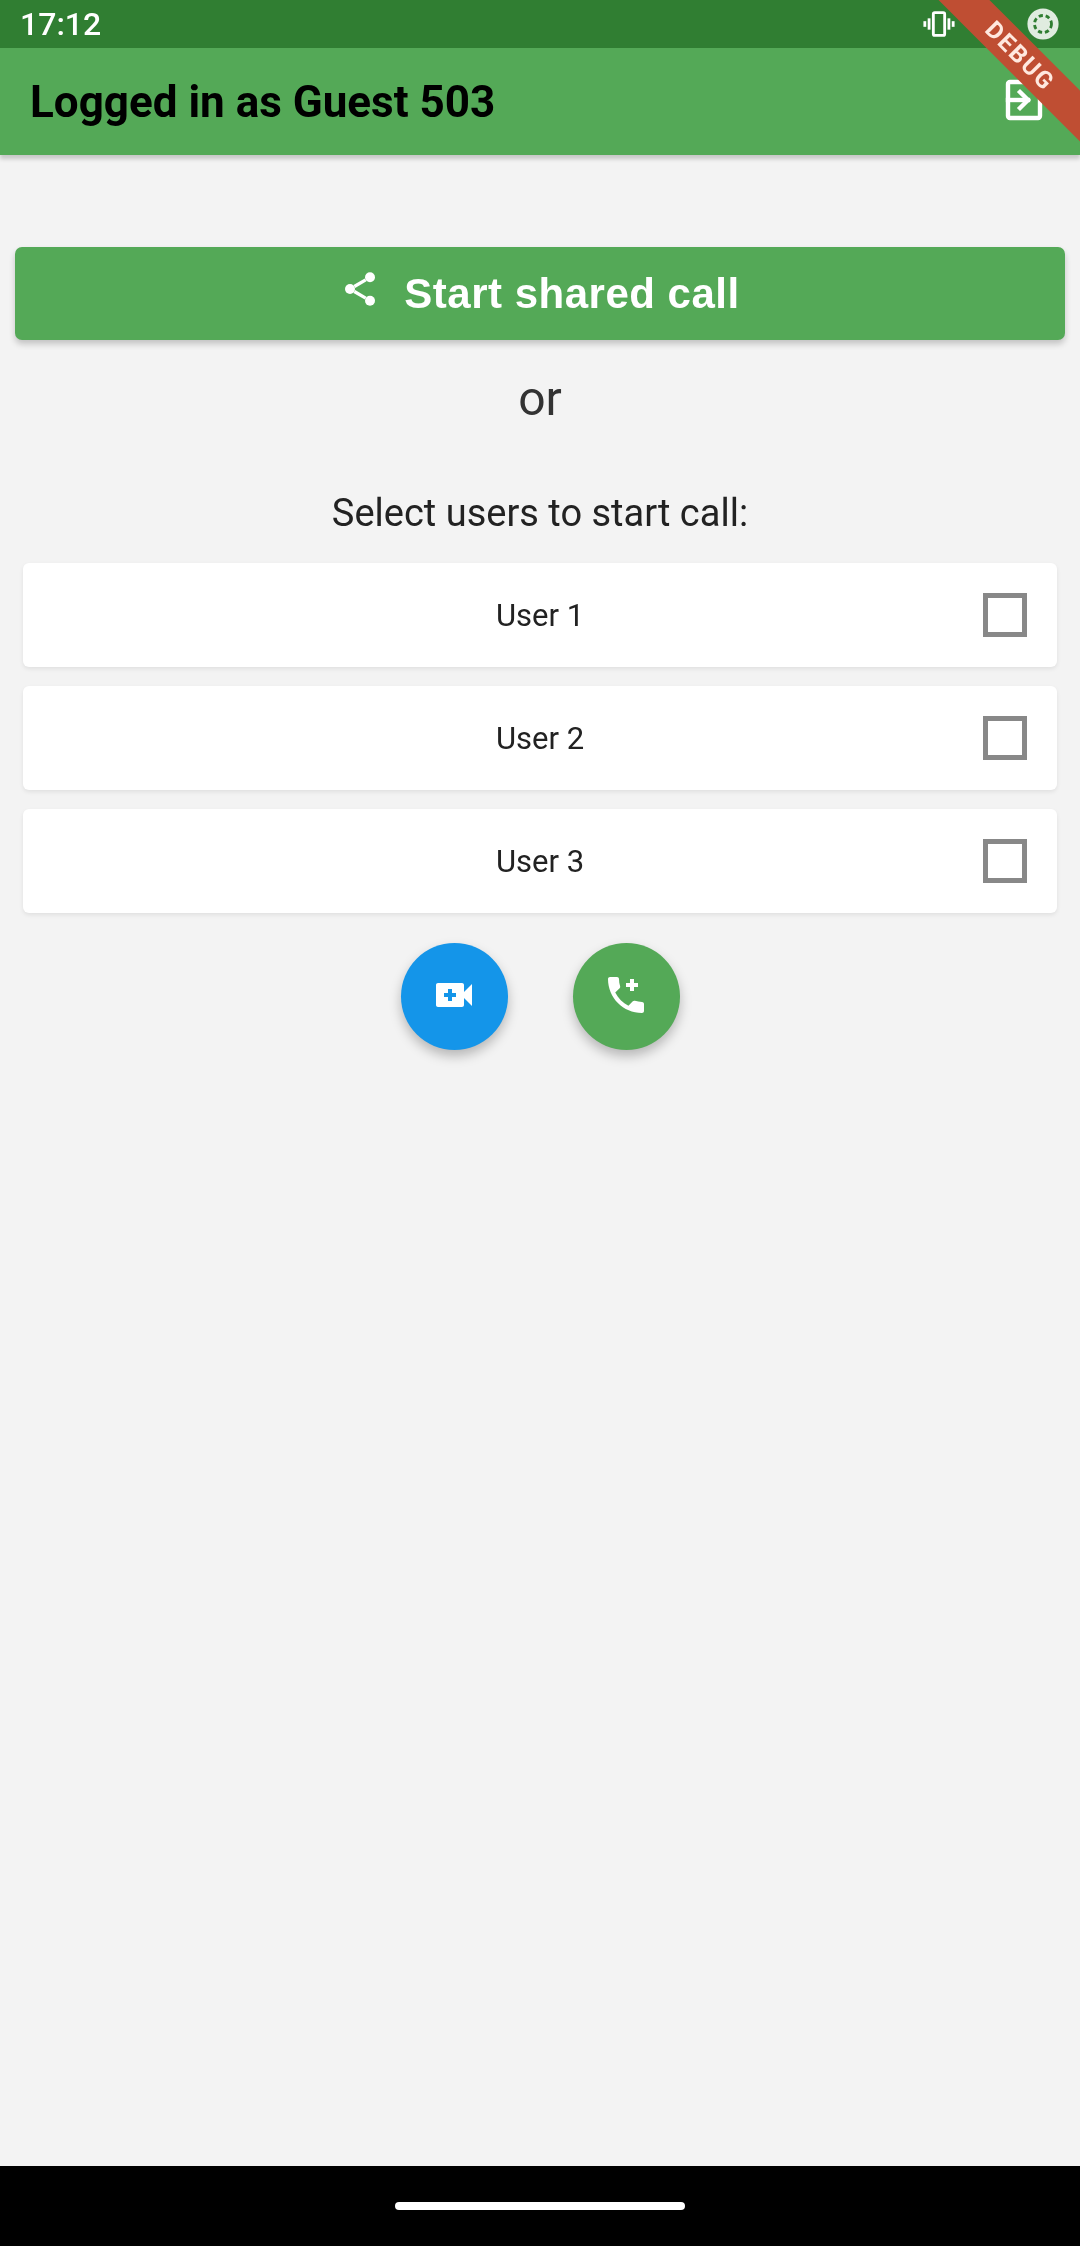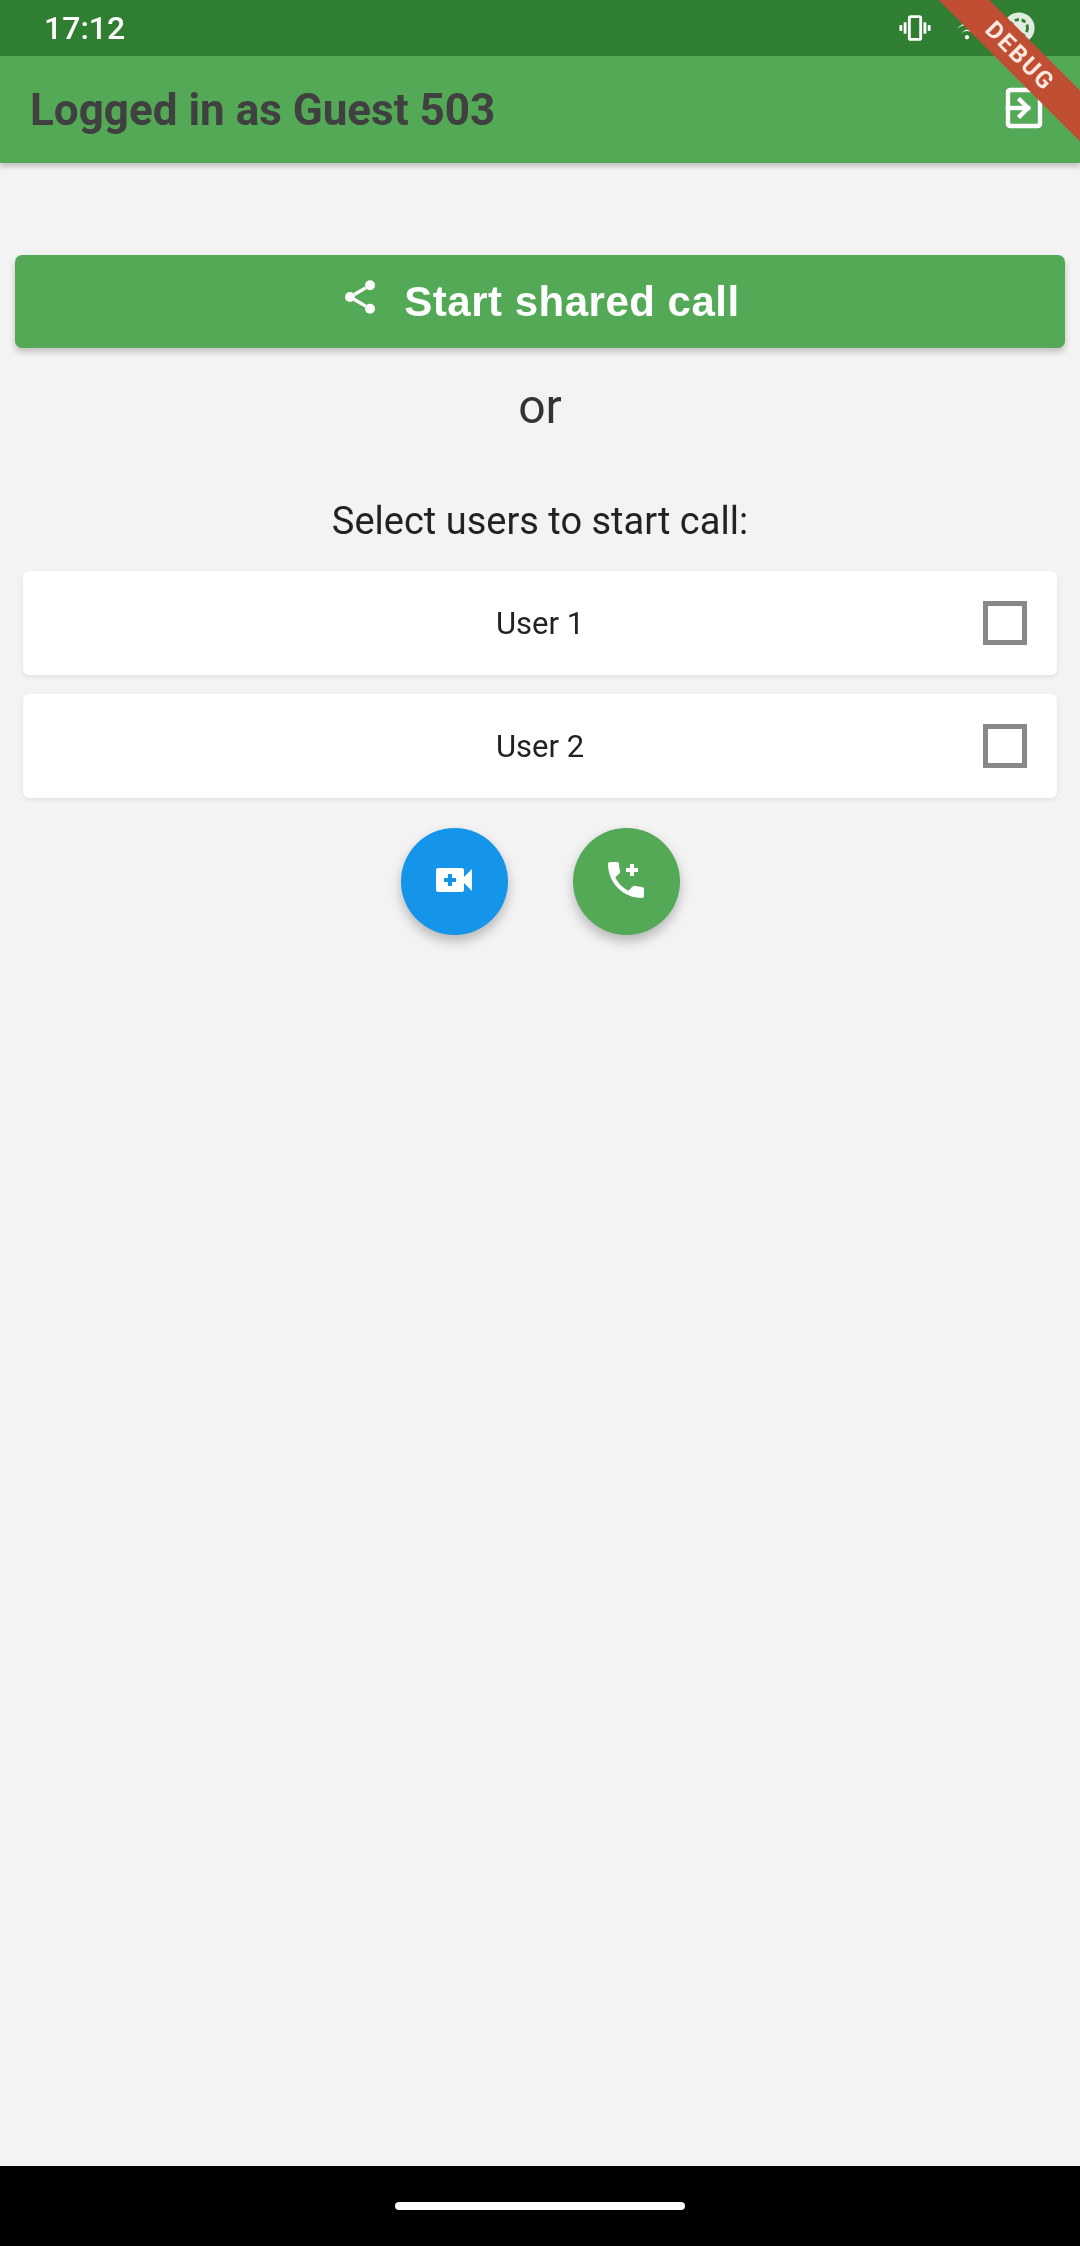--- a/index.html
+++ b/index.html
@@ -5,40 +5,40 @@
   * { box-sizing: border-box; margin: 0; padding: 0; }
   html, body {
     width: 1080px;
     height: 2246px;
     font-family: Roboto, "Helvetica Neue", Arial, sans-serif;
     background: #f3f3f3;
     overflow: hidden;
     position: relative;
   }
   .status-bar {
-    height: 56px;
+    height: 48px;
     background: #307e32;
     color: #fff;
     display: flex;
     align-items: center;
-    padding: 0 44px;
+    padding: 0 20px;
     justify-content: space-between;
     font-size: 32px;
     font-weight: 500;
   }
   .status-right {
     display: flex;
     align-items: center;
     gap: 18px;
   }
   .status-right svg { display: block; }
   .app-bar {
     height: 107px;
     background: #54a957;
-    color: #404040;
+    color: #000000;
     display: flex;
     align-items: center;
     justify-content: space-between;
     padding: 0 30px;
     box-shadow: 0 4px 4px rgba(0,0,0,0.18);
     position: relative;
     z-index: 2;
   }
   .app-bar-title {
     font-size: 44px;
@@ -233,20 +233,24 @@
 
   <div class="user-list">
     <div class="user-row">
       <div class="user-name">User 1</div>
       <div class="user-checkbox"></div>
     </div>
     <div class="user-row">
       <div class="user-name">User 2</div>
       <div class="user-checkbox"></div>
     </div>
+    <div class="user-row">
+      <div class="user-name">User 3</div>
+      <div class="user-checkbox"></div>
+    </div>
   </div>
 
   <div class="fab-row">
     <div class="fab blue">
       <span>
         <svg width="48" height="48" viewBox="0 0 24 24" fill="#fff">
             <path d="M17 10.5V7c0-.55-.45-1-1-1H4c-.55 0-1 .45-1 1v10c0 .55.45 1 1 1h12c.55 0 1-.45 1-1v-3.5l4 4v-11l-4 4z"></path>
             <rect x="7" y="11" width="6" height="2" fill="#1495e9"></rect>
             <rect x="9" y="9" width="2" height="6" fill="#1495e9"></rect>
           </svg>

